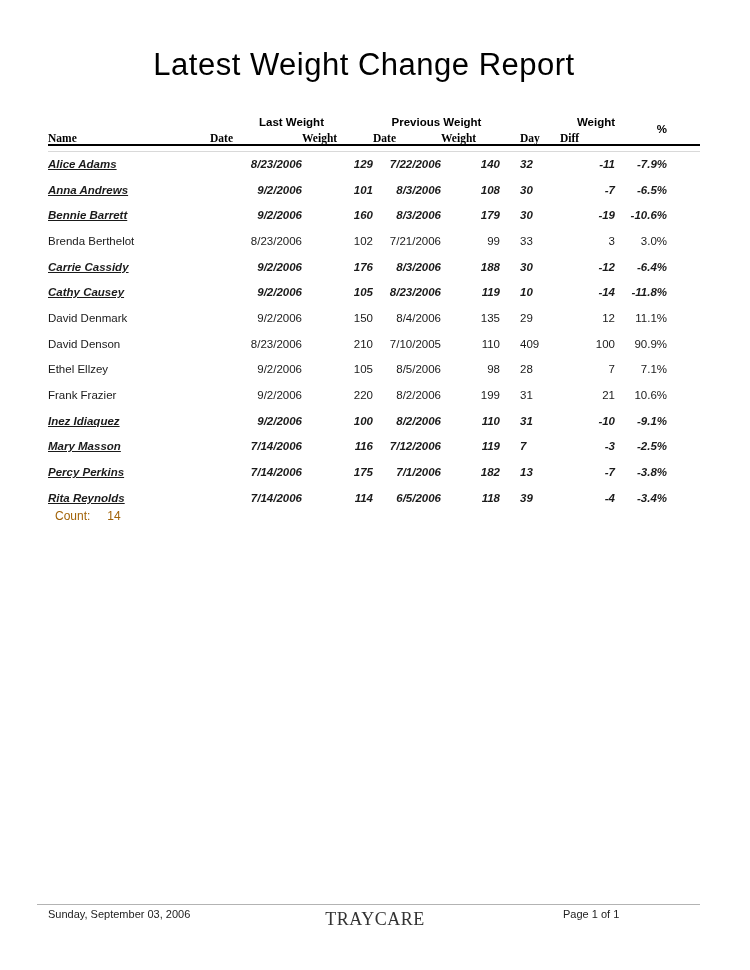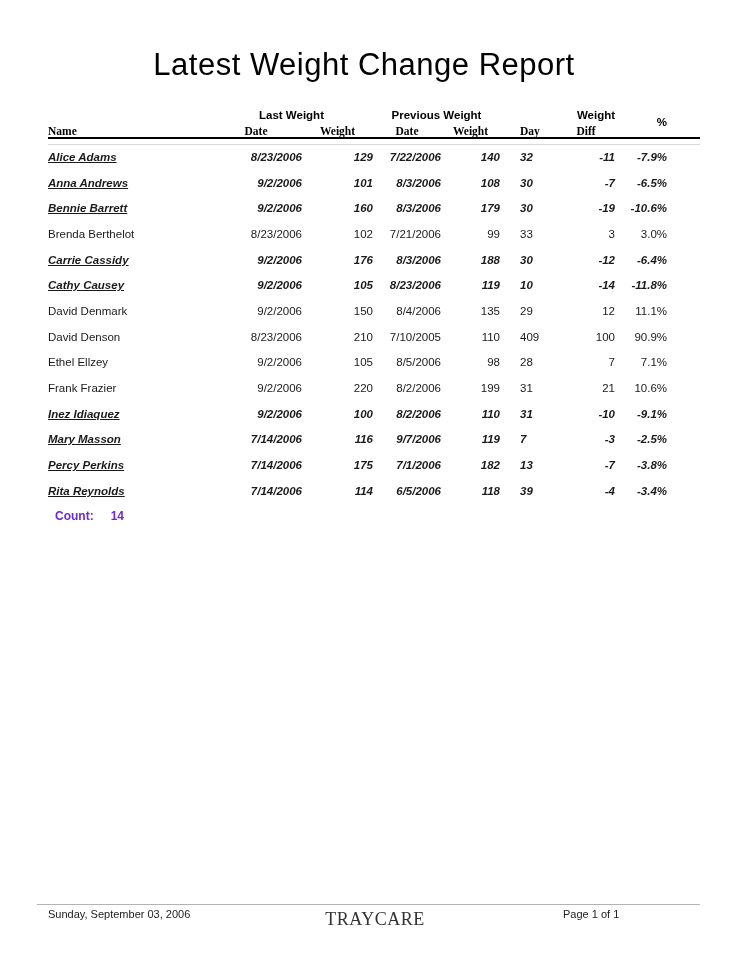--- a/index.html
+++ b/index.html
@@ -15,51 +15,51 @@
     position: absolute;
     top: 47px; left: 0; width: 728px;
     text-align: center;
     font-size: 31px;
     font-weight: 400;
     color: #000;
     letter-spacing: 0.5px;
   }
   table.report {
     position: absolute;
-    top: 106px; left: 48px;
+    top: 113px; left: 48px;
     width: 652px;
     border-collapse: collapse;
     table-layout: fixed;
     font-size: 11.5px;
   }
   table.report td { padding: 0; white-space: nowrap; overflow: visible; }
   thead td { font-weight: bold; color: #000; }
   tr.grp-row { height: 15px; }
   tr.col-row { height: 17px; font-family: Liberation Serif, serif; }
   tr.col-row > td, td.vspan { border-bottom: 2.5px solid #000; }
   td.grp { text-align: center; vertical-align: bottom; }
   td.grp-last { padding-left: 66px; }
   td.grp-prev { padding-right: 14px; }
   td.hdr-weight1 { text-align: right; vertical-align: bottom; }
   td.vspan { vertical-align: middle; text-align: right; padding-right: 8px; }
   td.h-left { text-align: left; vertical-align: bottom; }
-  td.h-right { text-align: center; vertical-align: bottom; }
+  td.h-right { text-align: left; vertical-align: bottom; }
   tr.rule-row { height: 6px; }
   tr.rule-row td { border-bottom: 1px solid #d9d9d9; }
   tbody tr.data-row { height: 25.7px; }
   tbody tr.data-row td { vertical-align: middle; color: #1a1a1a; }
   td.c-name { text-align: left; }
   td.num { text-align: right; }
   td.c-day { text-align: left; }
   tr.hl td { color: var(--hl, #f20000); font-weight: bold; font-style: italic; }
   tr.hl td.c-name { text-decoration: underline; }
   .count-line {
     position: absolute;
     top: 509px; left: 55px;
-    font-size: 12px; font-weight: bold; color: #6d28d9;
+    font-size: 12px; font-weight: normal; color: #a16207;
   }
   .count-line .count-value { margin-left: 17px; }
   .footer-rule {
     position: absolute;
     top: 904px; left: 37px; width: 663px;
     border-top: 1px solid #b3b3b3;
     height: 0;
   }
   .footer-date {
     position: absolute; top: 908px; left: 48px;
@@ -250,21 +250,21 @@
     <td></td>
     <td class="c-day">31</td>
     <td class="num">-10</td>
     <td class="num">-9.1%</td>
     <td></td>
   </tr>
       <tr class="data-row hl">
     <td class="c-name">Mary Masson</td>
     <td class="num">7/14/2006</td>
     <td class="num">116</td>
-    <td class="num">9/7/2006</td>
+    <td class="num">7/12/2006</td>
     <td class="num">119</td>
     <td></td>
     <td class="c-day">7</td>
     <td class="num">-3</td>
     <td class="num">-2.5%</td>
     <td></td>
   </tr>
       <tr class="data-row hl">
     <td class="c-name">Percy Perkins</td>
     <td class="num">7/14/2006</td>

